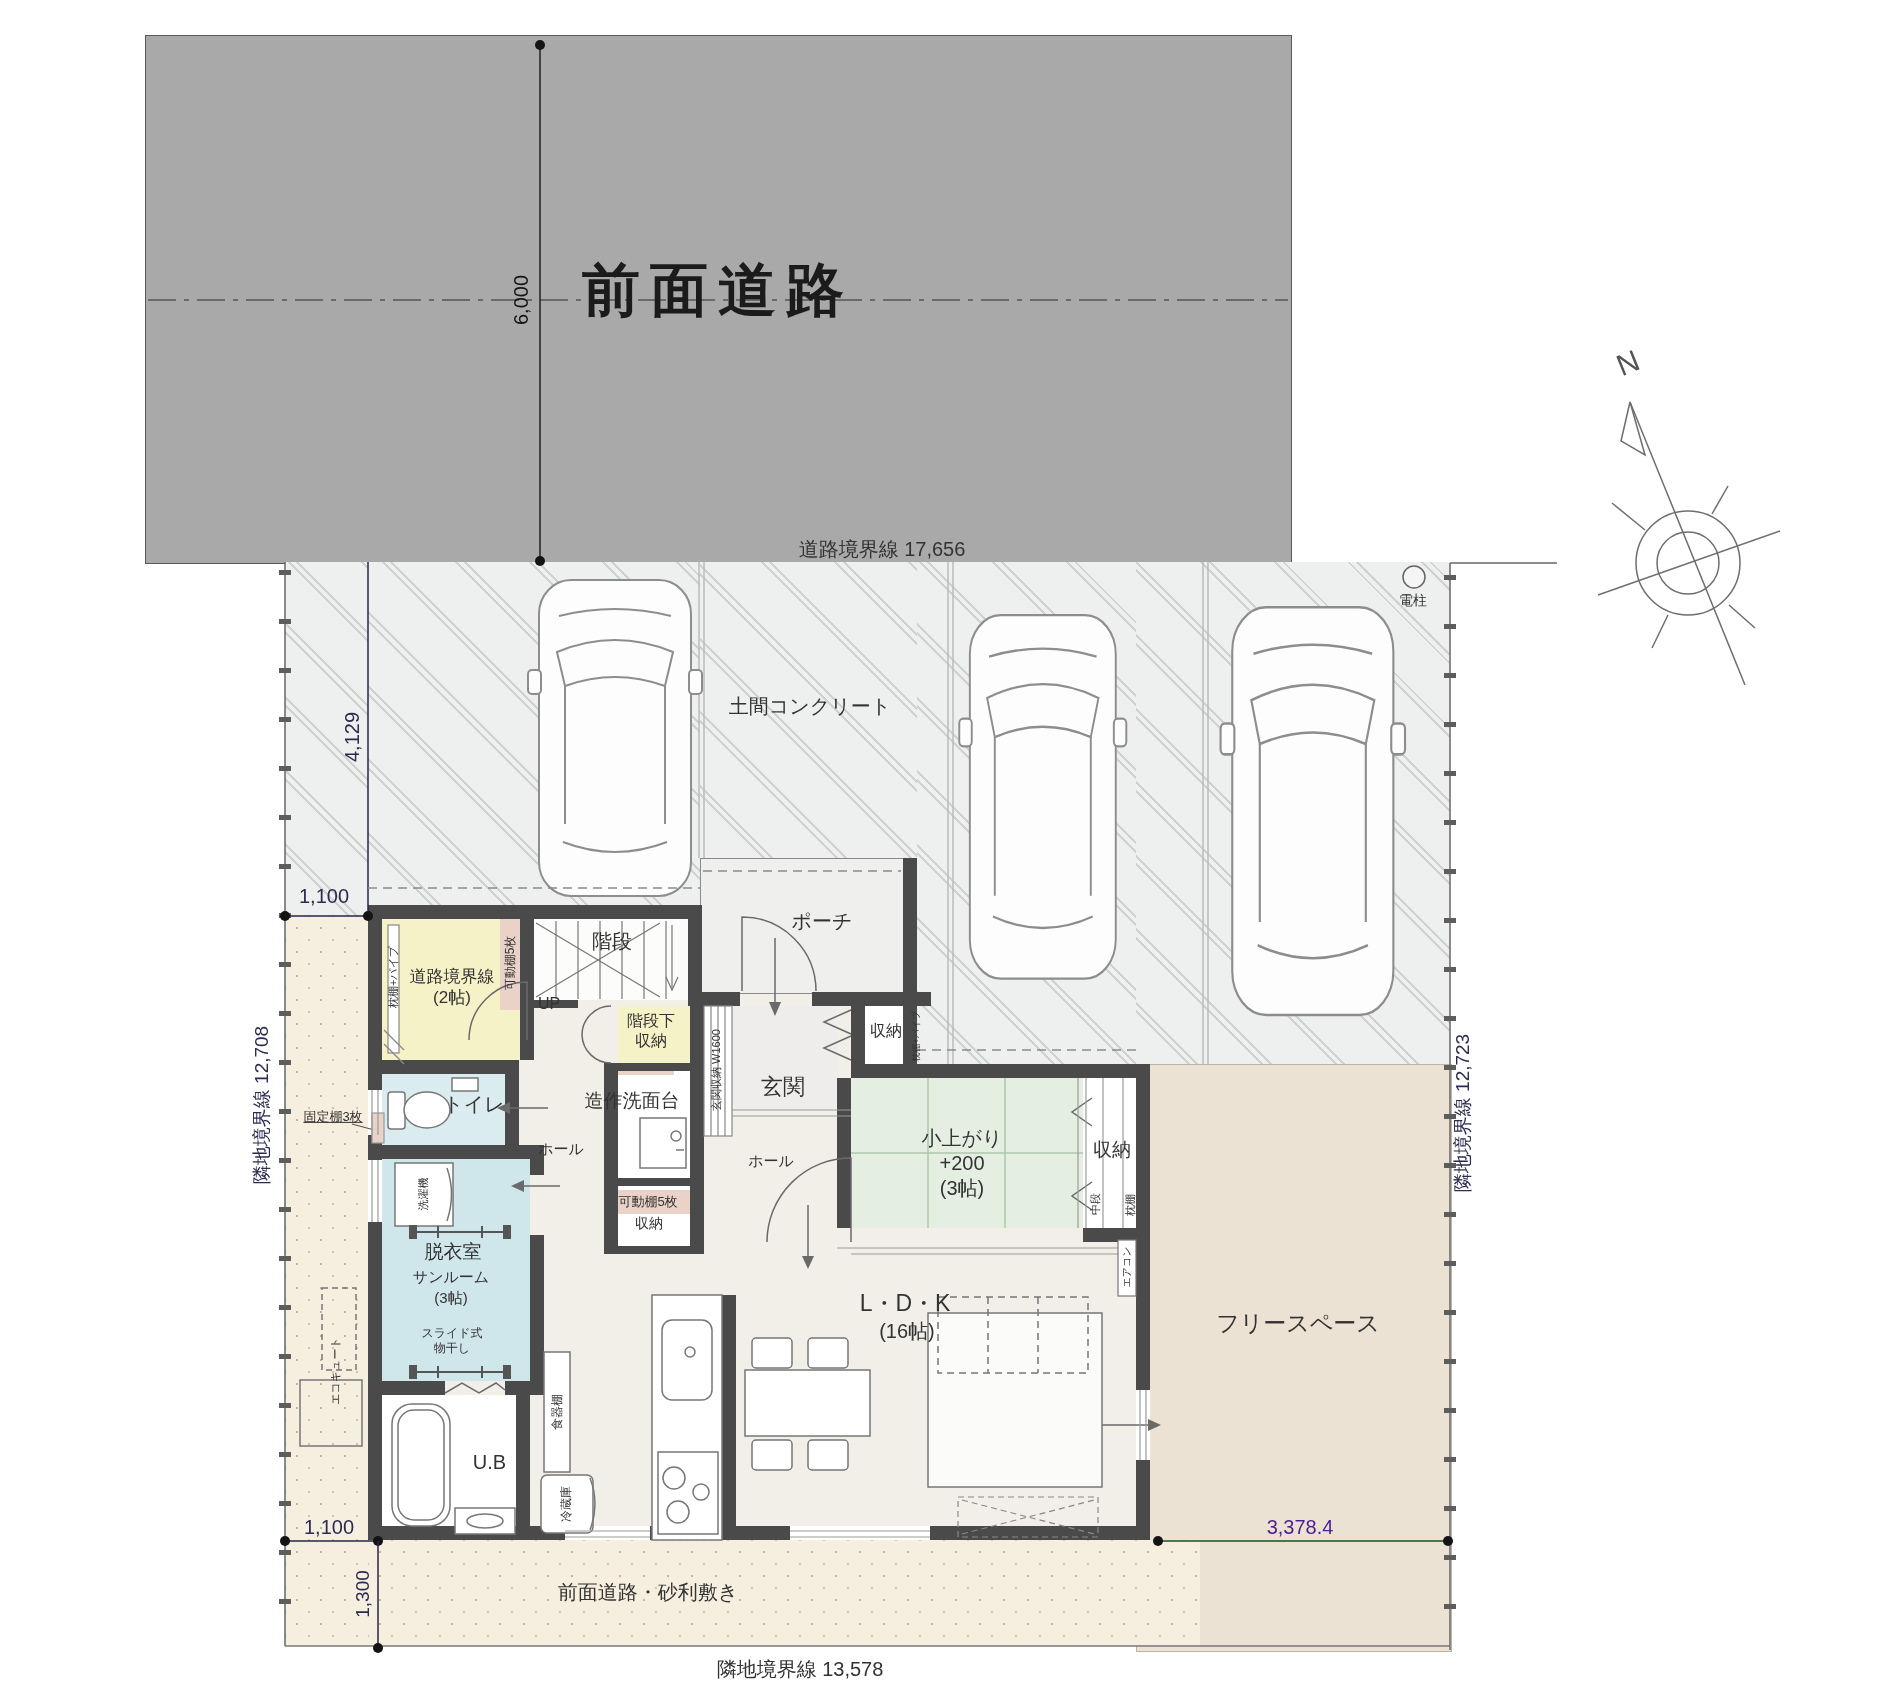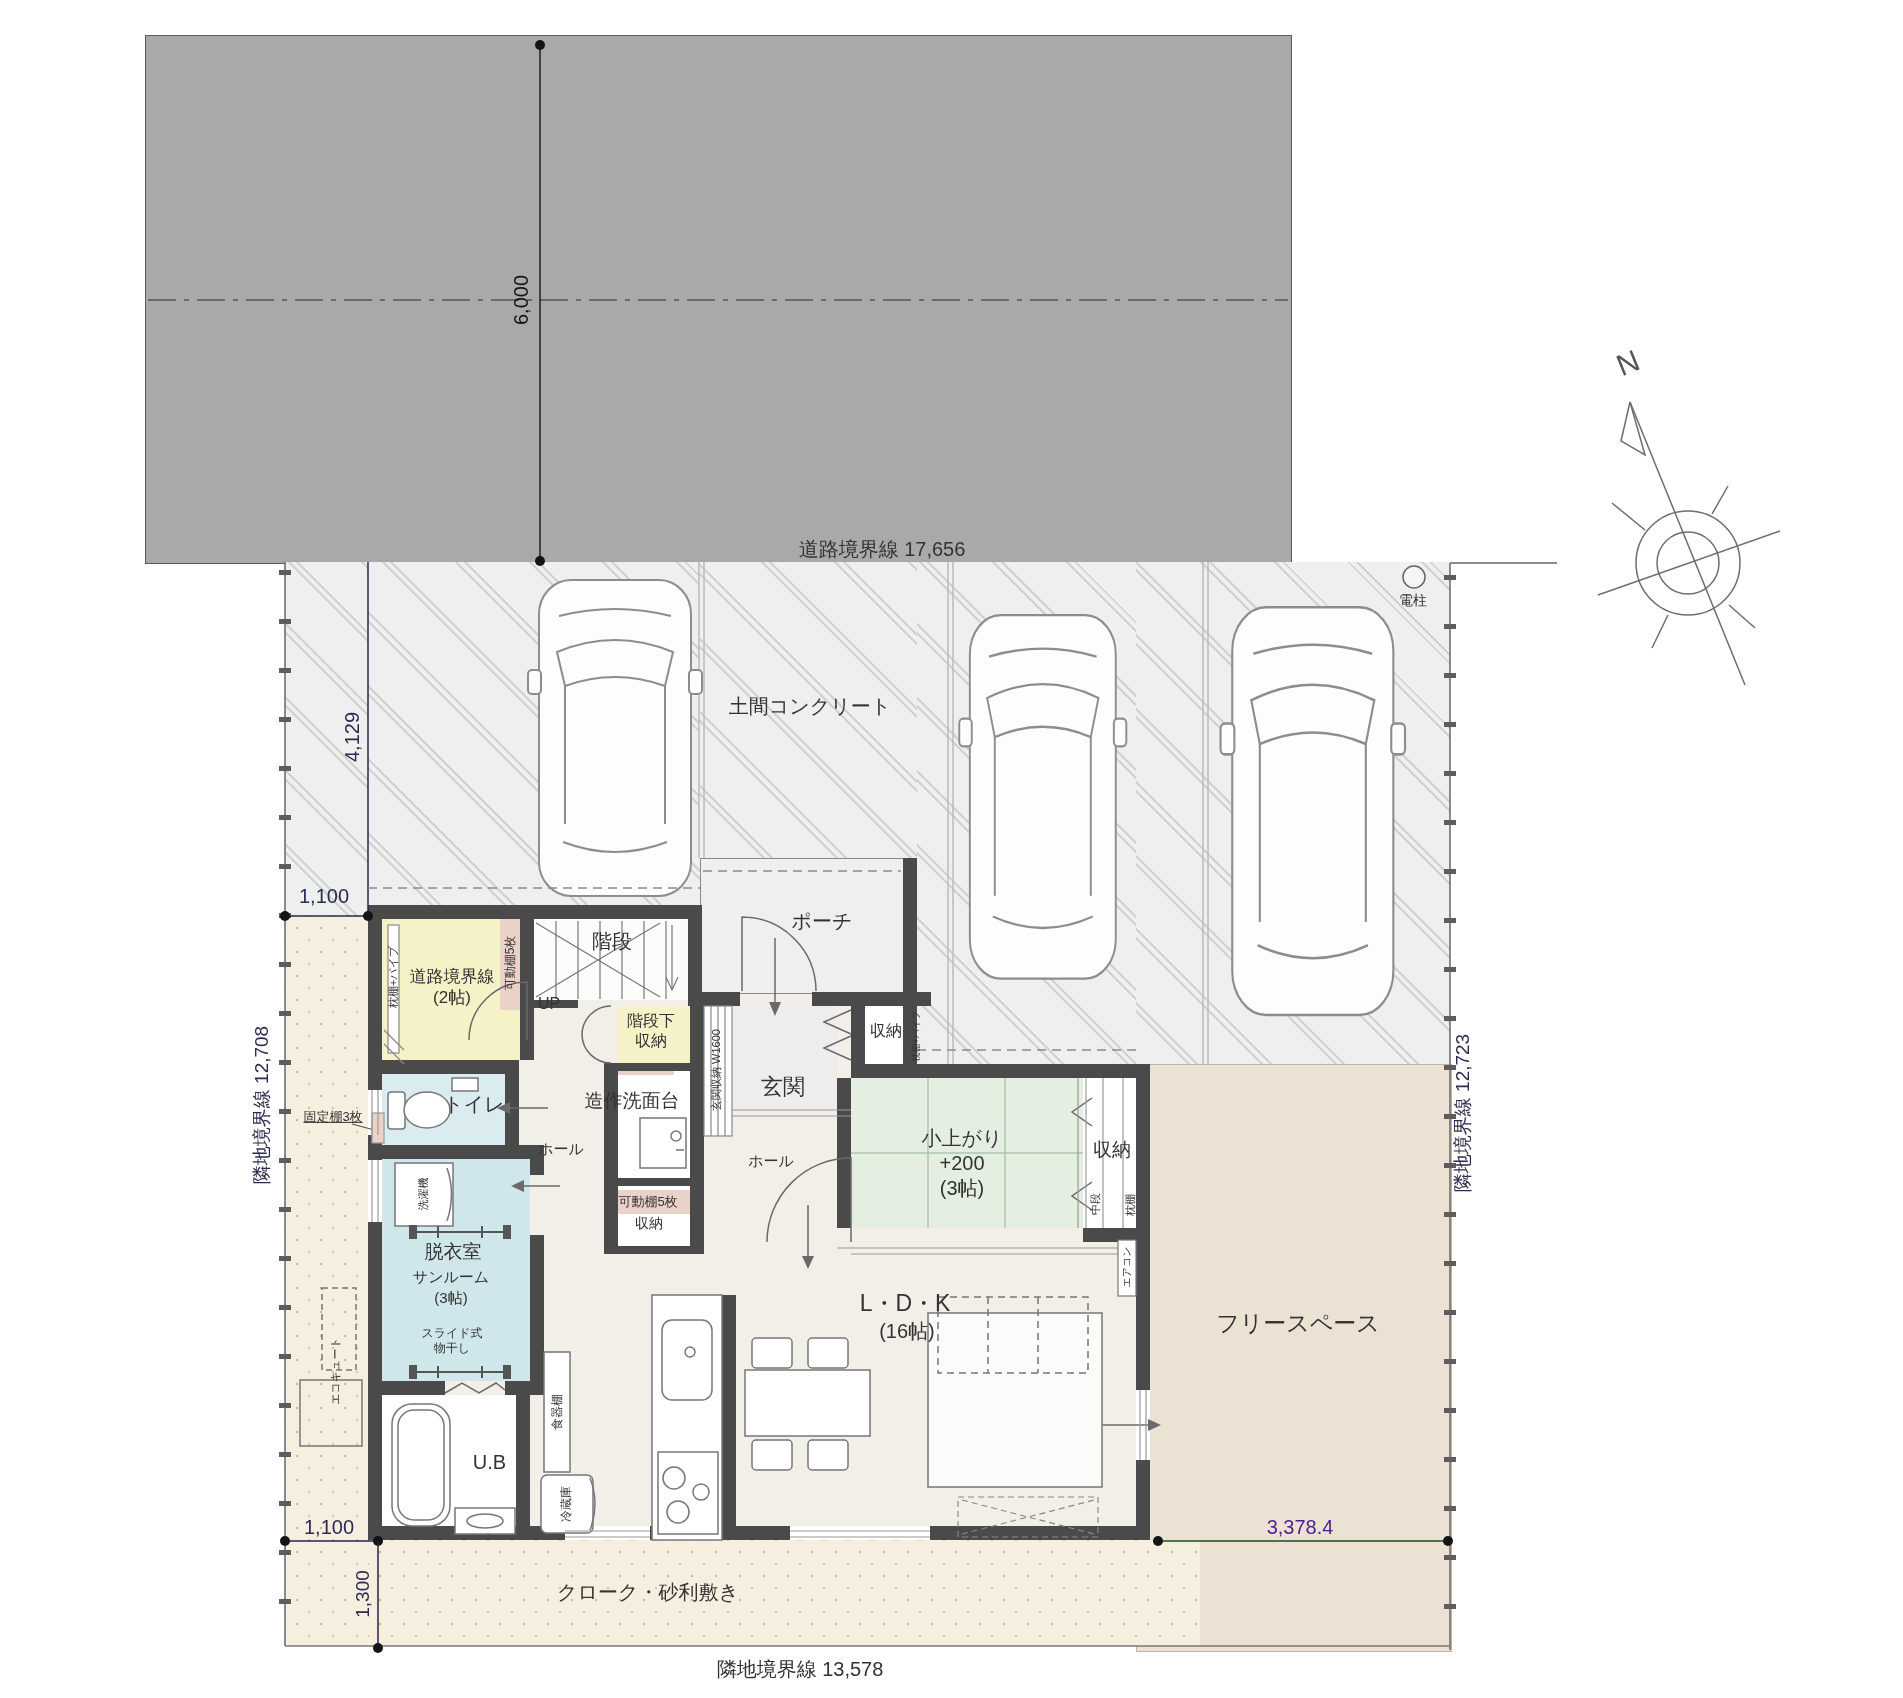--- a/index.html
+++ b/index.html
@@ -364,20 +364,21 @@
       <line x1="1745" y1="685" x2="1630" y2="402"></line>
       <polygon points="1630,402 1645,455 1621,441" fill="#fff" stroke="#6e6e6e"></polygon>
       <line x1="1598" y1="595" x2="1780" y2="531"></line>
       <line x1="1612" y1="503" x2="1645" y2="530"></line>
       <line x1="1755" y1="628" x2="1729" y2="605"></line>
       <line x1="1652" y1="648" x2="1668" y2="615"></line>
       <line x1="1728" y1="486" x2="1712" y2="514"></line>
     </g>
   </svg>
 
+  <div class="lbl big-road" style="left:718px;top:290px;font-size:58px;">前面道路</div>
   <div class="lbl" style="left:882px;top:549px;font-size:20px;">道路境界線  17,656</div>
   <div class="lbl v" style="left:521px;top:300px;font-size:20px;color:#141414;">6,000</div>
   <div class="lbl" style="left:810px;top:706px;font-size:20px;">土間コンクリート</div>
   <div class="lbl" style="left:1413px;top:601px;font-size:14px;">電柱</div>
   <div class="lbl v dimc" style="left:352px;top:737px;font-size:20px;">4,129</div>
   <div class="lbl dimc" style="left:324px;top:896px;font-size:20px;">1,100</div>
   <div class="lbl v dimc" style="left: 262px;top:1105px;font-size:19px;">隣地境界線  12,708</div>
   <div class="lbl v dimc" style="left:1463px;top:1113px;font-size:19px;">隣地境界線  12,723</div>
 
   <div class="lbl" style="left:452px;top:987px;font-size:17px;">道路境界線
@@ -413,20 +414,20 @@
   <div class="lbl" style="left:905px;top:1303px;font-size:23px;">L・D・K</div>
   <div class="lbl" style="left:907px;top:1331px;font-size:20px;">(16帖)</div>
   <div class="lbl" style="left:962px;top:1163px;font-size:20px;">小上がり
 +200
 (3帖)</div>
   <div class="lbl" style="left:1112px;top:1150px;font-size:19px;">収納</div>
   <div class="lbl v" style="left:1096px;top:1204px;font-size:11px;">中段</div>
   <div class="lbl v" style="left:1131px;top:1205px;font-size:11px;">枕棚</div>
   <div class="lbl v" style="left:1127px;top:1267px;font-size:10px;">エアコン</div>
   <div class="lbl" style="left:1298px;top:1323px;font-size:23px;">フリースペース</div>
-  <div class="lbl" style="left:648px;top:1592px;font-size:20px;">クローク・砂利敷き</div>
+  <div class="lbl" style="left:648px;top:1592px;font-size:20px;">前面道路・砂利敷き</div>
   <div class="lbl" style="left:800px;top:1669px;font-size:20px;">隣地境界線  13,578</div>
   <div class="lbl dimc" style="left:329px;top:1527px;font-size:20px;">1,100</div>
   <div class="lbl v dimc" style="left:363px;top:1594px;font-size:19px;">1,300</div>
   <div class="lbl dimg" style="left:1300px;top:1527px;font-size:20px;">3,378.4</div>
   <div class="lbl north-n" style="left:1628px;top:363px;">N</div>
 
 </div>
 
 </body></html>

